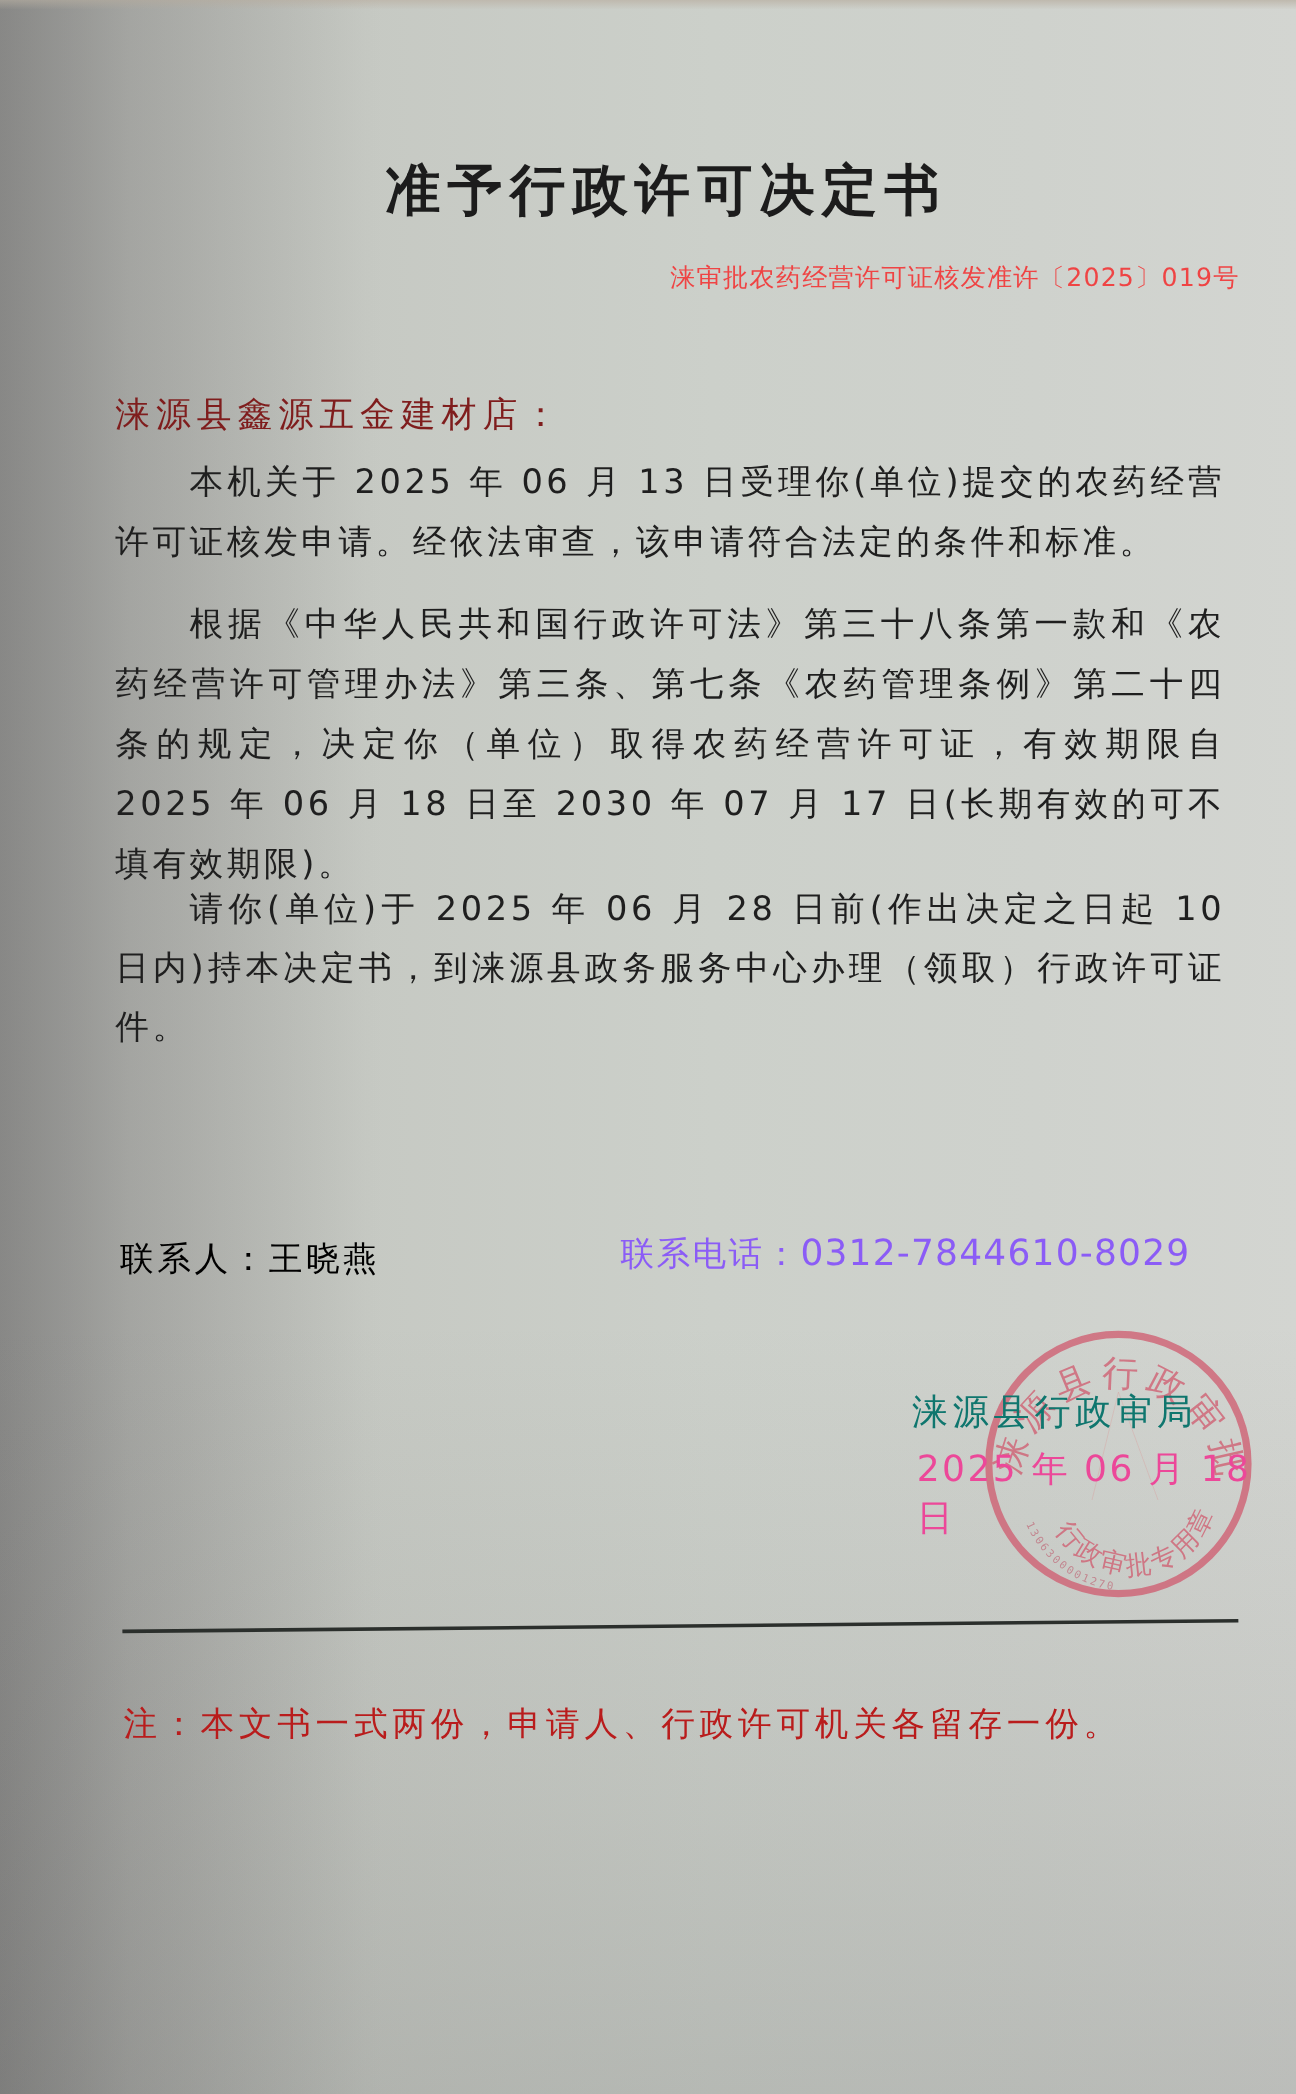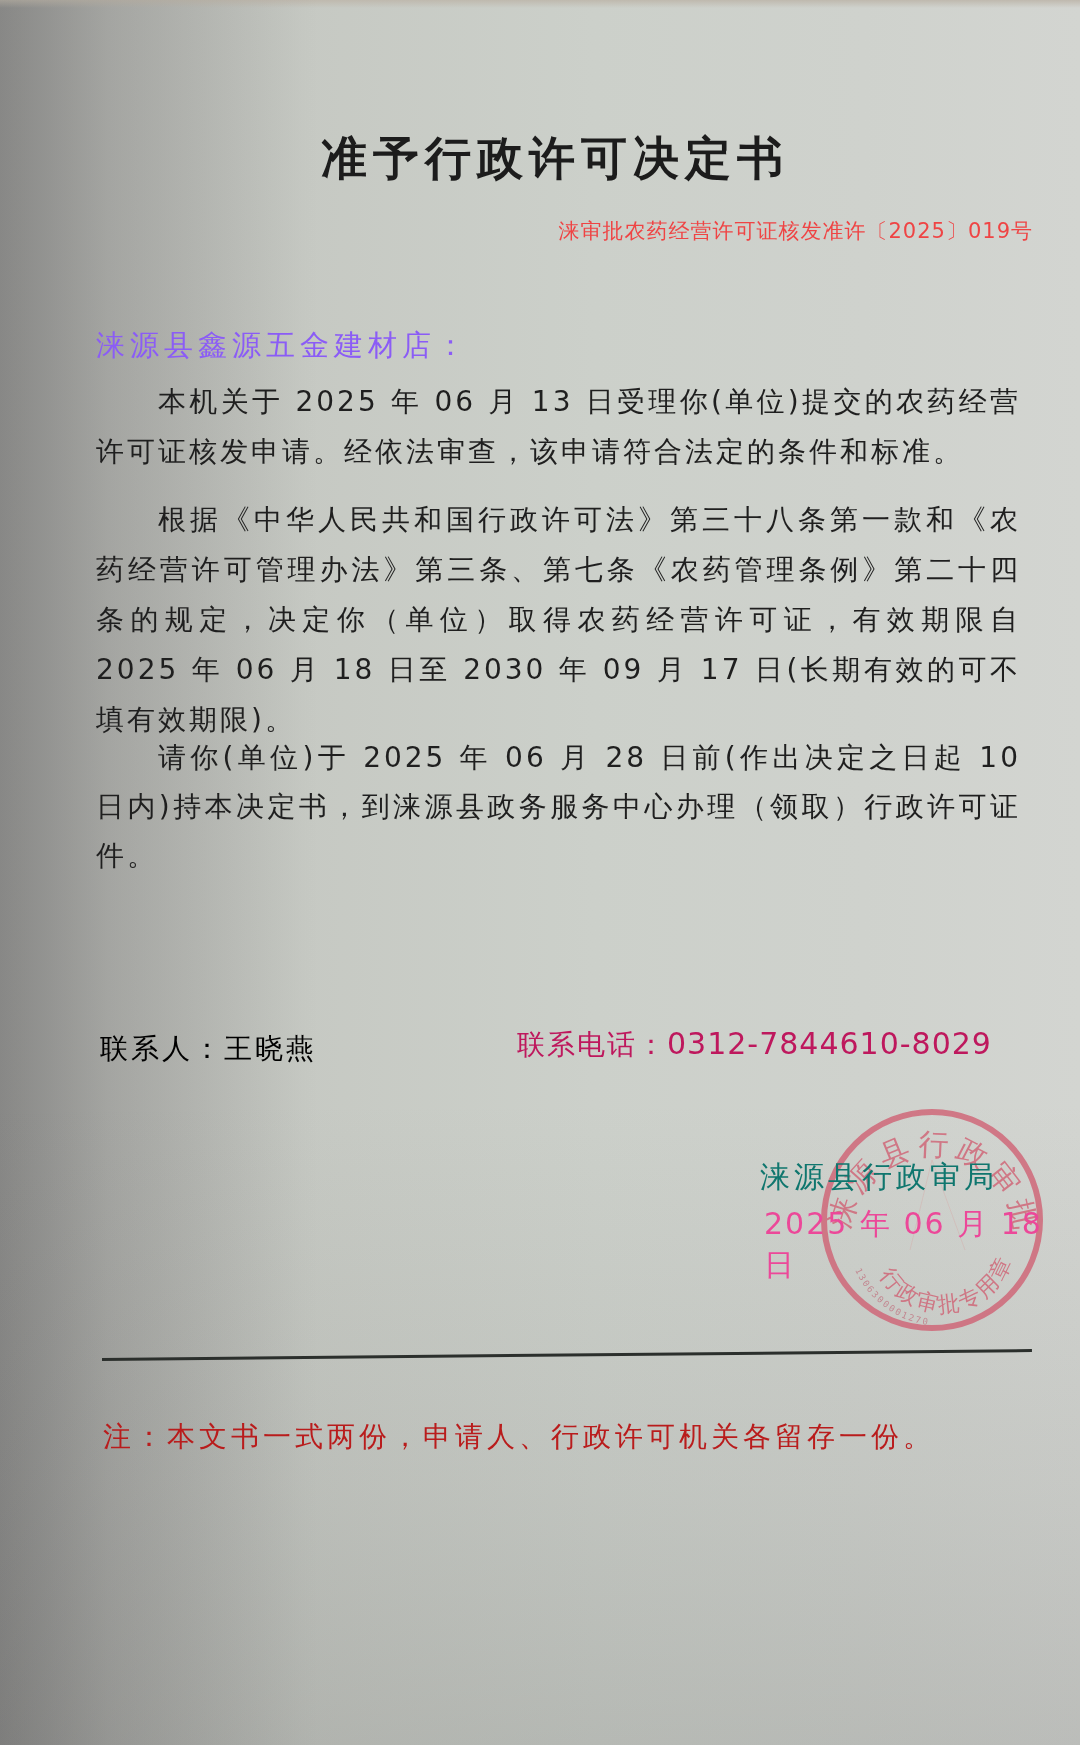--- a/index.html
+++ b/index.html
@@ -27,37 +27,37 @@
       position: absolute; top: 128px; left: 0; width: 1110px; text-align: center;
       font-family: "DejaVu Serif", "Liberation Serif", serif;
       font-size: 46px; letter-spacing: 6px; color: #1c1c1c; font-weight: bold;
     }
     .doc-number {
       position: absolute; top: 217px; right: 47px;
       font-size: 21px; letter-spacing: 1px; color: #ef4444;
     }
     .recipient {
       position: absolute; top: 326px; left: 96px;
-      font-size: 29px; letter-spacing: 5px; color: #8b5cf6;
+      font-size: 29px; letter-spacing: 5px; color: #7f1d1d;
     }
     .para {
       position: absolute; left: 96px; width: 925px;
       font-size: 28px; line-height: 50px; letter-spacing: 3px; color: #1f1f1f;
       text-indent: 62px; text-align: justify;
     }
     .p1 { top: 377px; }
     .p2 { top: 495px; }
     .p3 { top: 733px; line-height: 49px; }
     .contact-person {
       position: absolute; top: 1030px; left: 100px;
       font-size: 28px; letter-spacing: 3px; color: #000000;
     }
     .contact-phone {
       position: absolute; top: 1026px; left: 517px;
-      font-size: 28px; letter-spacing: 2px; color: #be185d;
+      font-size: 28px; letter-spacing: 2px; color: #8b5cf6;
     }
     .contact-phone .num { font-size: 30px; letter-spacing: 1px; }
     .sig-org {
       position: absolute; top: 1157px; left: 760px;
       font-size: 30px; letter-spacing: 4px; color: #0f766e; z-index: 3;
     }
     .sig-date {
       position: absolute; top: 1204px; left: 764px;
       font-size: 30px; letter-spacing: 2px; color: #ec4899; z-index: 3;
     }
@@ -80,21 +80,21 @@
 <div class="top-edge"></div>
 <div class="shade-left"></div>
 <div class="shade-bottom"></div>
 
 <div class="title">准予行政许可决定书</div>
 <div class="doc-number">涞审批农药经营许可证核发准许〔2025〕019号</div>
 
 <div class="recipient">涞源县鑫源五金建材店：</div>
 
 <div class="para p1">本机关于 2025 年 06 月 13 日受理你(单位)提交的农药经营许可证核发申请。经依法审查，该申请符合法定的条件和标准。</div>
-<div class="para p2">根据《中华人民共和国行政许可法》第三十八条第一款和《农药经营许可管理办法》第三条、第七条《农药管理条例》第二十四条的规定，决定你（单位）取得农药经营许可证，有效期限自 2025 年 06 月 18 日至 2030 年 09 月 17 日(长期有效的可不填有效期限)。</div>
+<div class="para p2">根据《中华人民共和国行政许可法》第三十八条第一款和《农药经营许可管理办法》第三条、第七条《农药管理条例》第二十四条的规定，决定你（单位）取得农药经营许可证，有效期限自 2025 年 06 月 18 日至 2030 年 07 月 17 日(长期有效的可不填有效期限)。</div>
 <div class="para p3">请你(单位)于 2025 年 06 月 28 日前(作出决定之日起 10 日内)持本决定书，到涞源县政务服务中心办理（领取）行政许可证件。</div>
 
 <div class="contact-person">
   <span>联系人：</span><span>王晓燕</span>
 </div>
 <div class="contact-phone">
   <span>联系电话：</span><span class="num">0312-7844610-8029</span>
 </div>
 
 <svg class="seal" viewBox="0 0 240 240">

